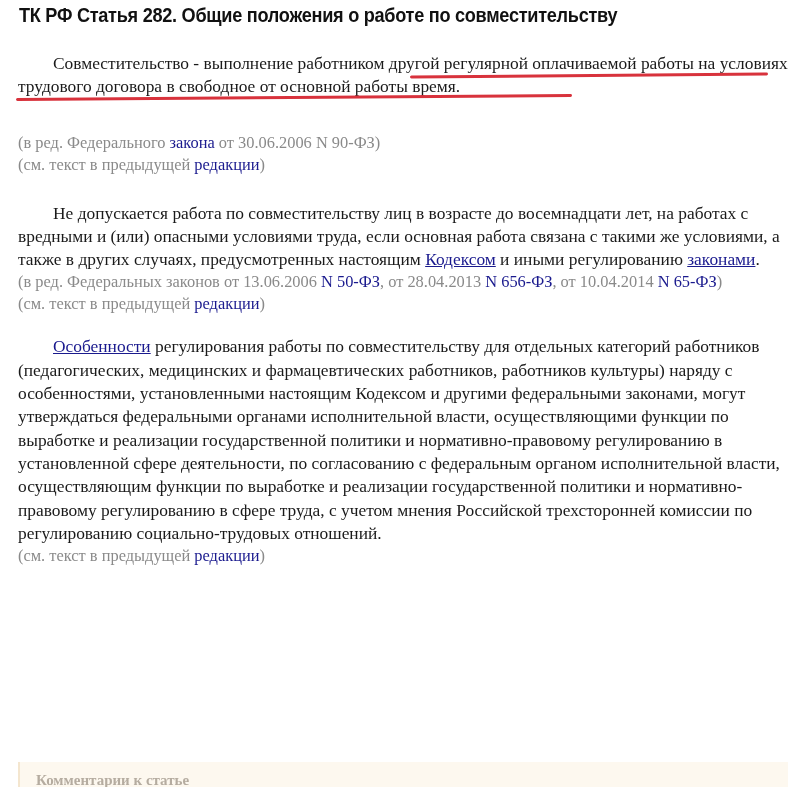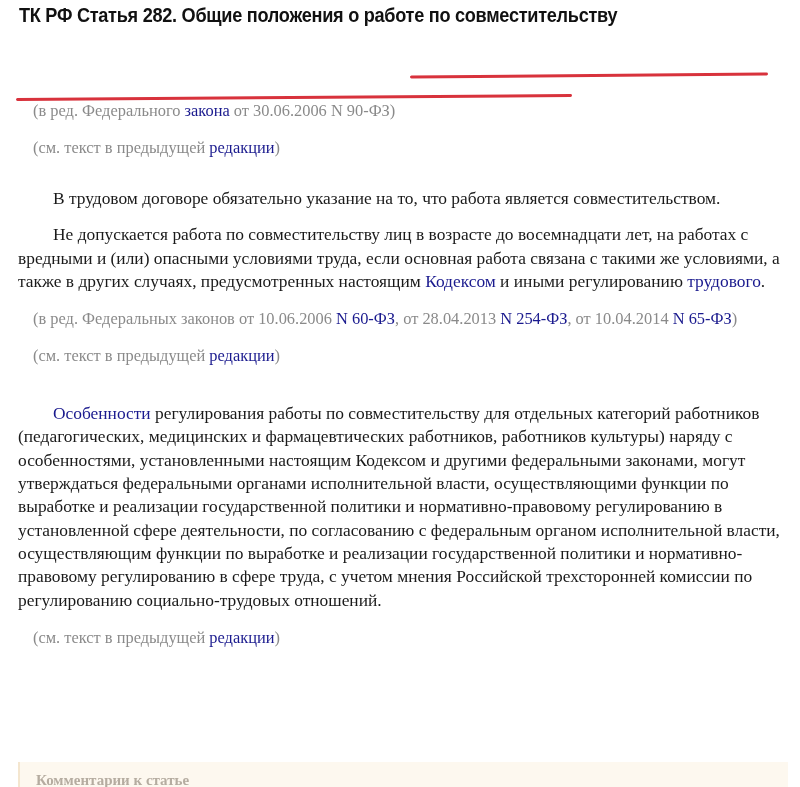--- a/index.html
+++ b/index.html
@@ -11,50 +11,50 @@
     transform: scaleX(0.93); transform-origin: left top;
   }
   .doc {
     position: absolute; left: 18px; top: 52px; width: 770px;
     font-family: "Liberation Serif", serif; font-size: 17.4px; color: #1a1a1a;
     line-height: 23.3px;
   }
   .p { margin: 0; text-indent: 35px; }
   .gap { height: 13px; }
   .gap2 { height: 20px; }
-  .note { margin: 15px; color: #8a8a8a; font-size: 16.4px; line-height: 22px; }
+  .note { margin: 0; color: #8a8a8a; font-size: 16.4px; line-height: 22px; }
   a { color: #1a1a8e; text-decoration: none; }
-  a.u { }
+  a.u { text-decoration: underline; }
   .redline {
     position: absolute; height: 3px; background: #d8323c; border-radius: 2px;
   }
   .comments {
     position: absolute; left: 18px; top: 762px; width: 768px; height: 40px;
     background: #fdf8ef; border-left: 2px solid #f4e6cf;
   }
   .comments span {
     position: absolute; left: 16px; top: 10px;
     font-family: "Liberation Serif", serif; font-weight: bold; font-size: 15px; color: #b5aca0;
   }
 </style>
 </head>
 <body>
 
 <div class="title">ТК РФ Статья 282. Общие положения о работе по совместительству</div>
 
 <div class="doc">
+  <p class="p"><span>Совместительство - выполнение работником </span><span>другой регулярной оплачиваемой работы на</span> <span>условиях трудового договора в свободное от основной работы время</span><span>.</span></p>
   <div class="gap2"></div>
   <div class="gap"></div>
   <p class="note"><span>(в ред. Федерального </span><a href="#">закона</a><span> от 30.06.2006 N 90-ФЗ)</span></p>
   <p class="note"><span>(см. текст в предыдущей </span><a href="#">редакции</a><span>)</span></p>
   <div class="gap"></div>
-  <p class="p">В трудовом договоре обязательно указание на то, что работа является совместительством.</p>
   <div class="gap"></div>
-  <p class="p"><span>Не допускается работа по совместительству лиц в возрасте до восемнадцати лет, на работах с вредными и (или) опасными условиями труда, если основная работа связана с такими же условиями, а также в других случаях, предусмотренных настоящим </span><a href="#" class="u">Кодексом</a><span> и иными регулированию </span><a href="#" class="u">трудового</a><span>.</span></p>
-  <p class="note"><span>(в ред. Федеральных законов от 10.06.2006 </span><a href="#">N 60-ФЗ</a><span>, от 28.04.2013 </span><a href="#">N 254-ФЗ</a><span>, от 10.04.2014 </span><a href="#">N 65-ФЗ</a><span>)</span></p>
+  <p class="p"><span>Не допускается работа по совместительству лиц в возрасте до восемнадцати лет, на работах с вредными и (или) опасными условиями труда, если основная работа связана с такими же условиями, а также в других случаях, предусмотренных настоящим </span><a href="#" class="u">Кодексом</a><span> и иными регулированию </span><a href="#" class="u">законами</a><span>.</span></p>
+  <p class="note"><span>(в ред. Федеральных законов от 13.06.2006 </span><a href="#">N 50-ФЗ</a><span>, от 28.04.2013 </span><a href="#">N 656-ФЗ</a><span>, от 10.04.2014 </span><a href="#">N 65-ФЗ</a><span>)</span></p>
   <p class="note"><span>(см. текст в предыдущей </span><a href="#">редакции</a><span>)</span></p>
   <div class="gap2"></div>
   <p class="p"><a href="#" class="u">Особенности</a><span> регулирования работы по совместительству для отдельных категорий работников (педагогических, медицинских и фармацевтических работников, работников культуры) наряду с особенностями, установленными настоящим Кодексом и другими федеральными законами, могут утверждаться федеральными органами исполнительной власти, осуществляющими функции по выработке и реализации государственной политики и нормативно-правовому регулированию в установленной сфере деятельности, по согласованию с федеральным органом исполнительной власти, осуществляющим функции по выработке и реализации государственной политики и нормативно-правовому регулированию в сфере труда, с учетом мнения Российской трехсторонней комиссии по регулированию социально-трудовых отношений.</span></p>
   <p class="note"><span>(см. текст в предыдущей </span><a href="#">редакции</a><span>)</span></p>
 </div>
 
 <div class="redline" style="left:410px; top:74px; width:358px; transform: rotate(-0.5deg);"></div>
 <div class="redline" style="left:16px; top:96px; width:556px; transform: rotate(-0.4deg);"></div>
 
 <div class="comments">

